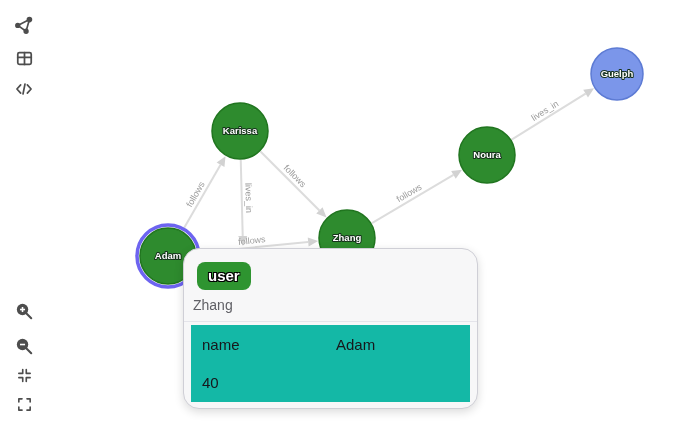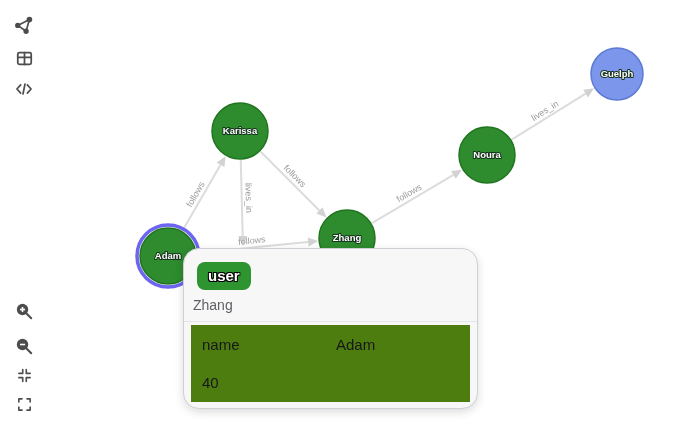--- a/index.html
+++ b/index.html
@@ -16,21 +16,21 @@
               stroke-width:2px;paint-order:stroke;stroke-linejoin:round;}
   
   .tooltip-card{position:absolute;left:183px;top:248px;width:293px;height:159px;
                 background:#f7f7f8;border:1px solid #cfcfd6;border-radius:16px;
                 box-shadow:0 3px 10px rgba(0,0,0,.14);}
   .badge{position:absolute;left:13px;top:13px;background:#2e9430;color:#fff;font-weight:700;
          font-size:15px;line-height:1;padding:6px 11px 7px;border-radius:8px;
          text-shadow:-1px -1px 0 #000,1px -1px 0 #000,-1px 1px 0 #000,1px 1px 0 #000;}
   .node-type{position:absolute;left:9px;top:48px;font-size:14px;color:#606066;}
   .card-divider{position:absolute;left:0;right:0;top:72px;height:1px;background:#e4e4ea;}
-  .props-panel{position:absolute;left:7px;top:76px;width:279px;height:77px;background:#4d7c0f;}
+  .props-panel{position:absolute;left:7px;top:76px;width:279px;height:77px;background:#14b8a6;}
   .prop-row{display:flex;align-items:center;height:38px;padding-left:11px;
             font-size:15px;color:#17171b;}
   .prop-key{width:134px;}
 </style>
 </head>
 <body>
 
 <div class="screen">
 
   <svg id="graph-canvas" width="679" height="445" viewBox="0 0 679 445">

